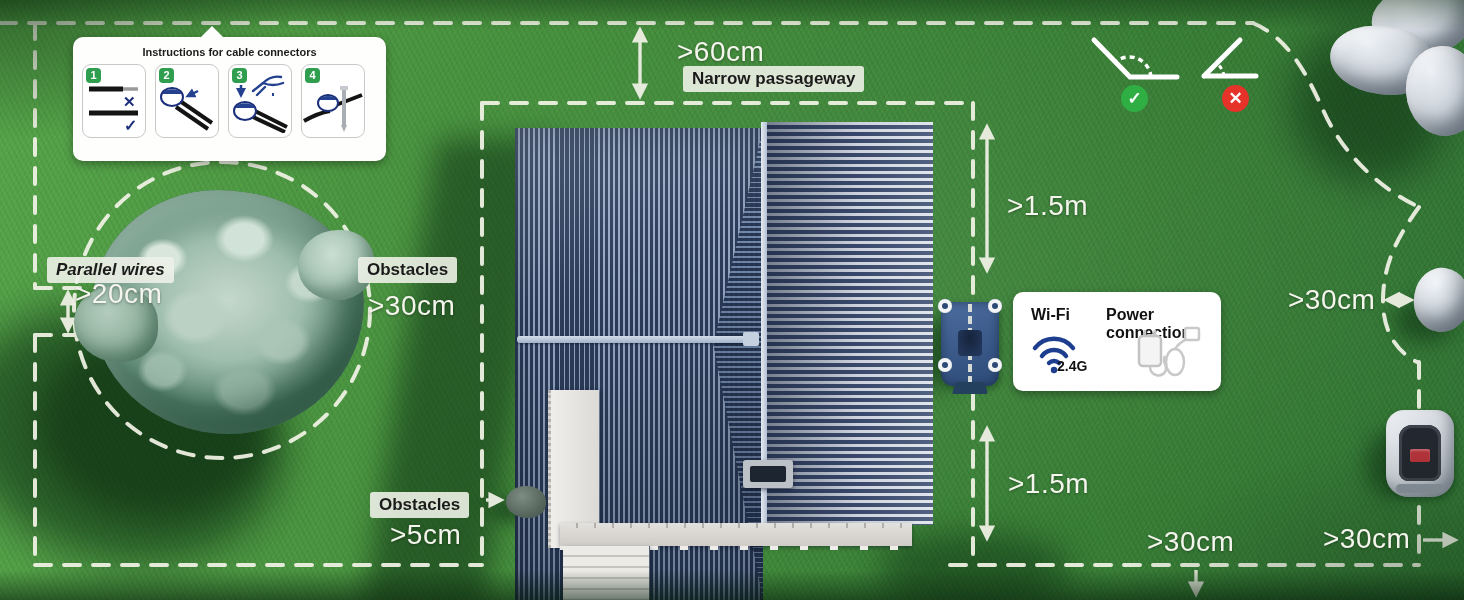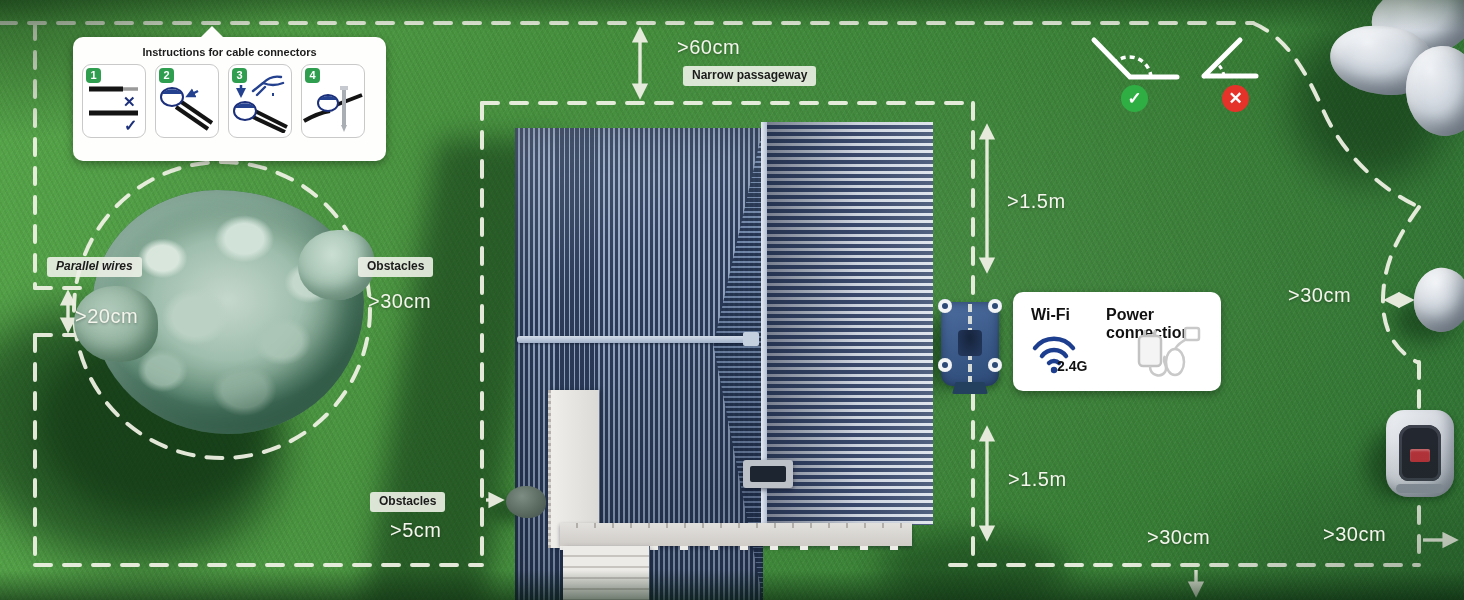--- a/index.html
+++ b/index.html
@@ -103,22 +103,22 @@
   .mower{position:absolute;left:1386px;top:410px;width:68px;height:87px;
     background:linear-gradient(135deg,#eef0f3 0%,#cdd2d9 55%,#a9b0ba 100%);
     border-radius:18px 18px 22px 22px;box-shadow:inset -6px -8px 12px rgba(40,50,65,.35), 2px 3px 6px rgba(7,38,13,.4);}
   .mower .panel{position:absolute;left:13px;top:15px;width:42px;height:56px;background:#23272f;
     border-radius:13px 13px 9px 9px;box-shadow:inset 0 0 0 3px #3c414b;}
   .mower .redbtn{position:absolute;left:11px;top:24px;width:20px;height:13px;background:#b5333a;border-radius:2px;box-shadow:inset 0 2px 2px rgba(255,255,255,.25);}
   .mower .bumper{position:absolute;left:10px;bottom:4px;width:48px;height:9px;background:#8b939e;border-radius:5px;}
 
   
   .pill{position:absolute;background:rgba(237,241,231,.9);color:#1b1b1b;font-weight:bold;
-    font-size:12px;line-height:1.25;padding:2px 9px 3px;border-radius:3px;white-space:nowrap;}
-  .meas{position:absolute;color:#f4f5ec;font-size:20px;letter-spacing:.5px;white-space:nowrap;
+    font-size:17px;line-height:1.25;padding:2px 9px 3px;border-radius:3px;white-space:nowrap;}
+  .meas{position:absolute;color:#f4f5ec;font-size:28px;letter-spacing:.5px;white-space:nowrap;
     text-shadow:0 1px 3px rgba(0,0,0,.35);}
 
   
   .ibox{position:absolute;left:73px;top:37px;width:313px;height:124px;background:#fefefc;border-radius:10px;
     box-shadow:0 3px 8px rgba(0,0,0,.35);}
   .ibox::before{content:"";position:absolute;left:128px;top:-11px;border:11px solid transparent;border-bottom-color:#fefefc;border-top:0;}
   .ibox .title{text-align:center;font-size:11px;font-weight:bold;color:#1c1c1c;margin:9px 0 6px;}
   .ibox .panels{display:flex;gap:9px;padding:0 9px;}
   .ipanel{position:relative;width:64px;height:74px;border:1.5px solid #c9c9c9;border-radius:9px;background:#fff;box-sizing:border-box;}
   .badge{position:absolute;top:3px;left:3px;width:15px;height:15px;background:#2f9e4f;border-radius:4px;
@@ -232,21 +232,21 @@
       <div class="redbtn"></div>
     </div>
     <div class="bumper"></div>
   </div>
 
   <div class="vignette"></div>
 
   <div class="meas" style="left:677px;top:36px;">&gt;60cm</div>
   <div class="pill" style="left:683px;top:66px;">Narrow passageway</div>
   <div class="pill" style="left:47px;top:257px;font-style:italic;">Parallel wires</div>
-  <div class="meas" style="left:75px;top:305px;">&gt;20cm</div>
+  <div class="meas" style="left:75px;top:278px;">&gt;20cm</div>
   <div class="pill" style="left:358px;top:257px;">Obstacles</div>
   <div class="meas" style="left:368px;top:290px;">&gt;30cm</div>
   <div class="meas" style="left:1007px;top:190px;">&gt;1.5m</div>
   <div class="meas" style="left:1008px;top:468px;">&gt;1.5m</div>
   <div class="meas" style="left:1288px;top:284px;">&gt;30cm</div>
   <div class="pill" style="left:370px;top:492px;">Obstacles</div>
   <div class="meas" style="left:390px;top:519px;">&gt;5cm</div>
   <div class="meas" style="left:1147px;top:526px;">&gt;30cm</div>
   <div class="meas" style="left:1323px;top:523px;">&gt;30cm</div>
 

